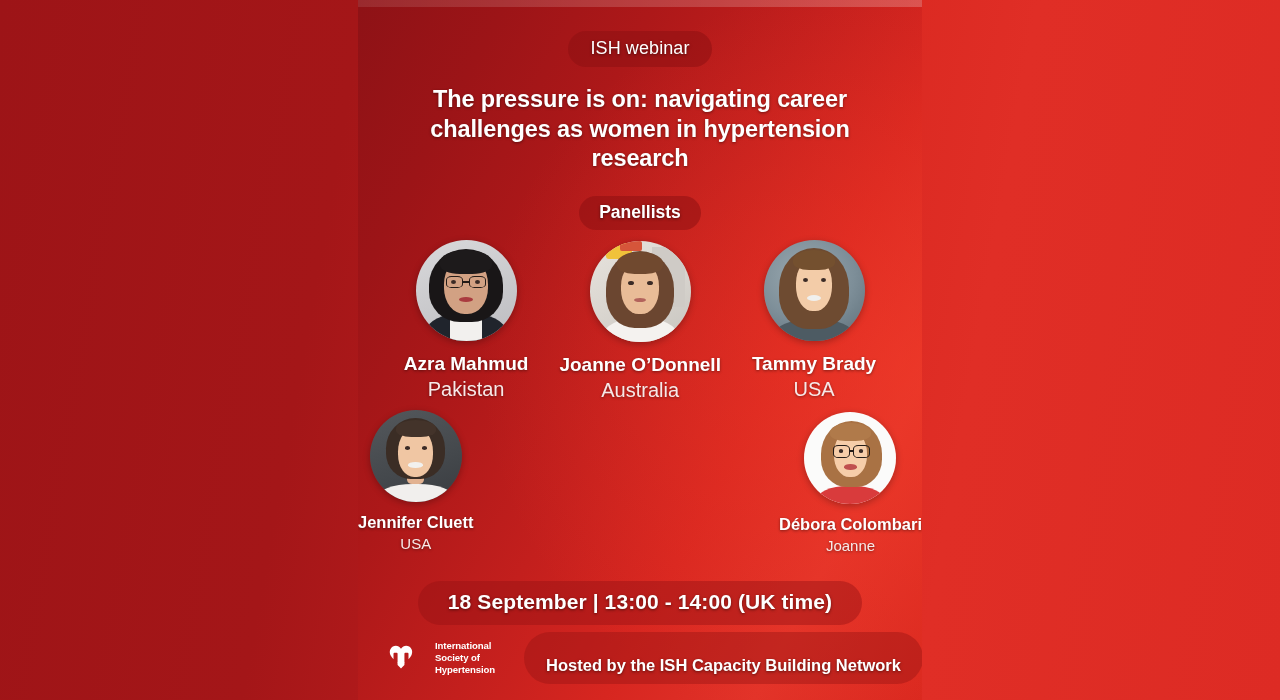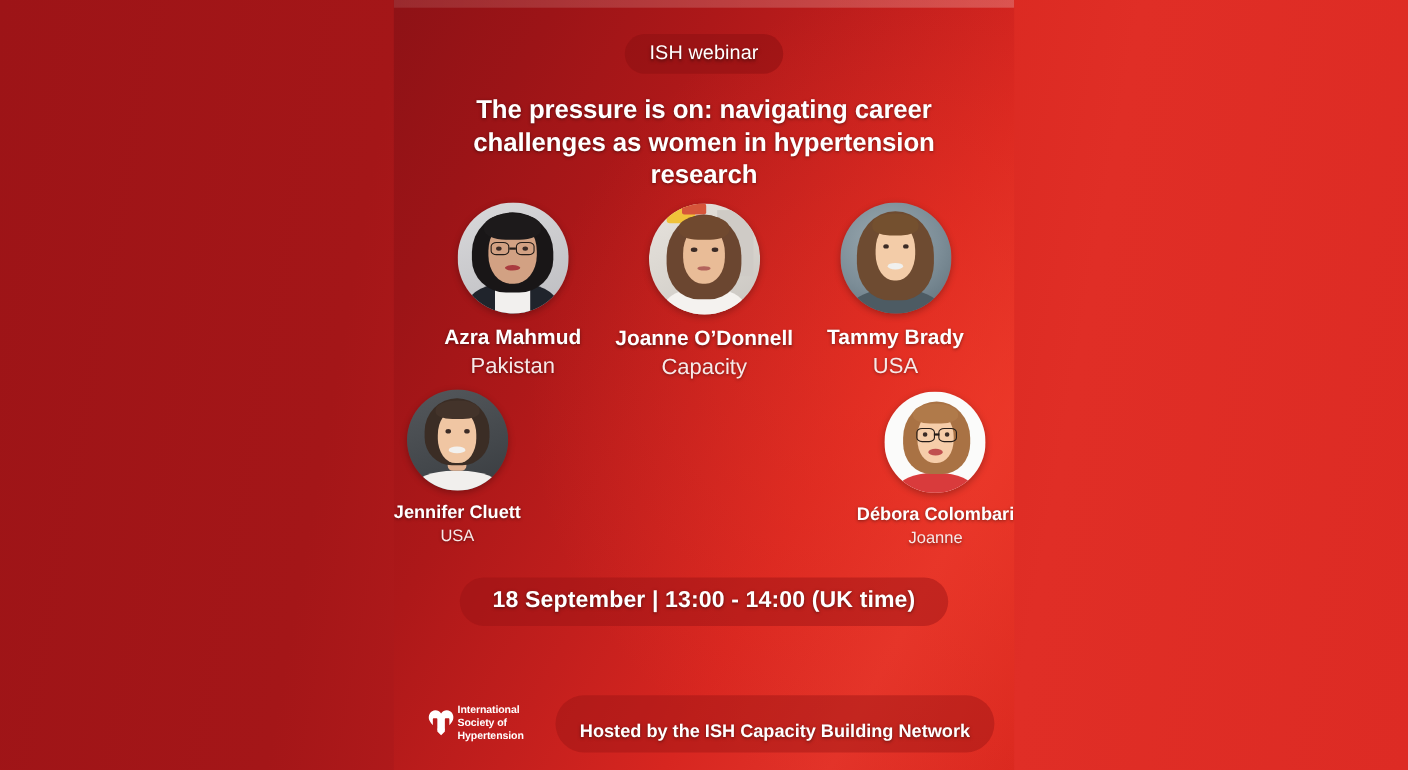--- a/index.html
+++ b/index.html
@@ -157,21 +157,21 @@
   #footer {
     position: absolute;
     left: 0;
     bottom: 16px;
     width: 100%;
     display: flex;
     align-items: center;
     padding: 0 22px 0 28px;
   }
 
-  #ish-logo { display: flex; align-items: center; gap: 0; flex: 0 0 auto; }
+  #ish-logo { display: flex; align-items: center; gap: 19px; flex: 0 0 auto; }
   #ish-logo-mark { width: 30px; height: 30px; display: block; }
   #ish-logo-text {
     color: #fff;
     font-size: 9.6px;
     font-weight: bold;
     line-height: 1.22;
     letter-spacing: -0.1px;
     white-space: nowrap;
   }
 
@@ -204,20 +204,23 @@
 <div id="backdrop">
 
   <div id="poster">
 
     <div class="pill-row" style="margin-top:31px;">
       <span class="pill" id="badge-ish-webinar">ISH webinar</span>
     </div>
 
     <h1 id="title" class="shadowtext">The pressure is on: navigating career challenges as women in hypertension research</h1>
 
+    <div class="pill-row" id="panellists-section-header">
+      <span class="pill section-pill">Panellists</span>
+    </div>
 
     <div class="people-row" id="panellists-row">
 
       <div class="person panellist" id="panellist-0">
         <div class="avatar">
           <div class="ph">
             <div class="bg" style="background:linear-gradient(160deg,#d9d9db 0%,#c9c9cc 55%,#bdbdc1 100%);"></div>
             <div class="body" style="left:10%;top:72%;width:80%;height:40%;background:#20242c;"></div>
             <div class="body" style="left:34%;top:74%;width:32%;height:30%;background:#f2f0ee;border-radius:10% 10% 0 0;"></div>
             <div class="neck" style="left:40%;top:63%;width:20%;height:16%;background:#c39072;"></div>
@@ -247,21 +250,21 @@
             <div class="neck" style="left:40%;top:64%;width:20%;height:16%;background:#d9a783;"></div>
             <div class="hair" style="left:16%;top:10%;width:68%;height:76%;background:#6b4630;"></div>
             <div class="face" style="left:31%;top:20%;width:38%;height:52%;background:#e9bc97;"></div>
             <div class="fringe" style="left:27%;top:11%;width:46%;height:22%;background:#70492f;"></div>
             <div class="eye" style="left:38%;top:40%;width:5.5%;height:4%;"></div>
             <div class="eye" style="left:57%;top:40%;width:5.5%;height:4%;"></div>
             <div class="mouth" style="left:44%;top:57%;width:12%;height:4%;background:#b3635c;"></div>
           </div>
         </div>
         <div class="person-name">Joanne O’Donnell</div>
-        <div class="person-country">Capacity</div>
+        <div class="person-country">Australia</div>
       </div>
 
       <div class="person panellist" id="panellist-2">
         <div class="avatar">
           <div class="ph">
             <div class="bg" style="background:radial-gradient(90% 80% at 40% 35%,#9aa9b0 0%,#7d8e98 55%,#5e6f79 100%);"></div>
             <div class="body" style="left:10%;top:78%;width:80%;height:34%;background:#4d5b63;"></div>
             <div class="neck" style="left:41%;top:63%;width:18%;height:16%;background:#e6b794;"></div>
             <div class="hair" style="left:15%;top:8%;width:70%;height:80%;background:#6e4b31;"></div>
             <div class="face" style="left:32%;top:18%;width:36%;height:52%;background:#f3cca8;"></div>

